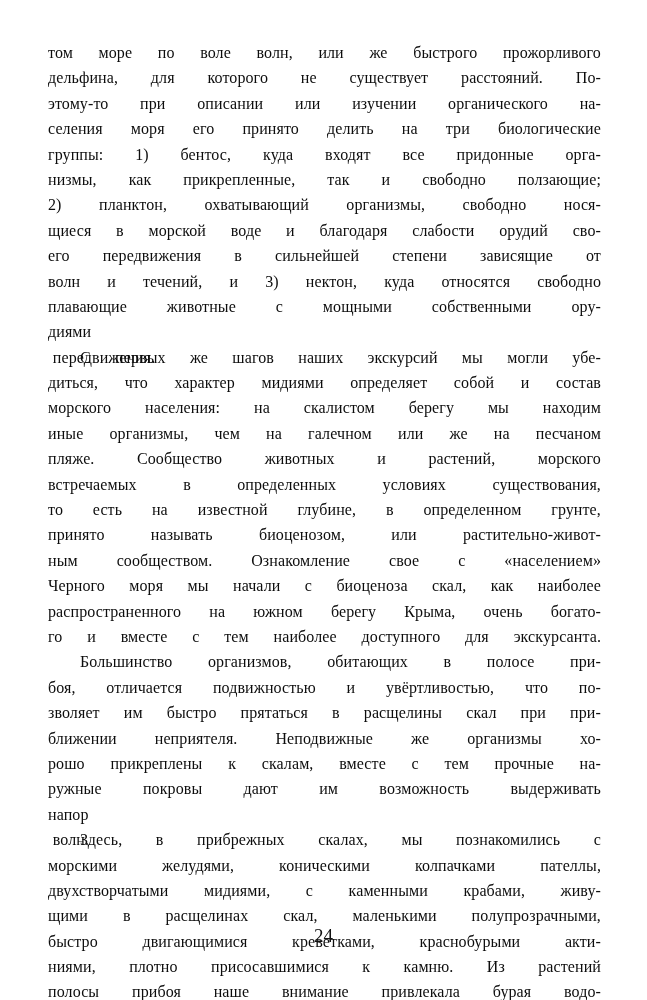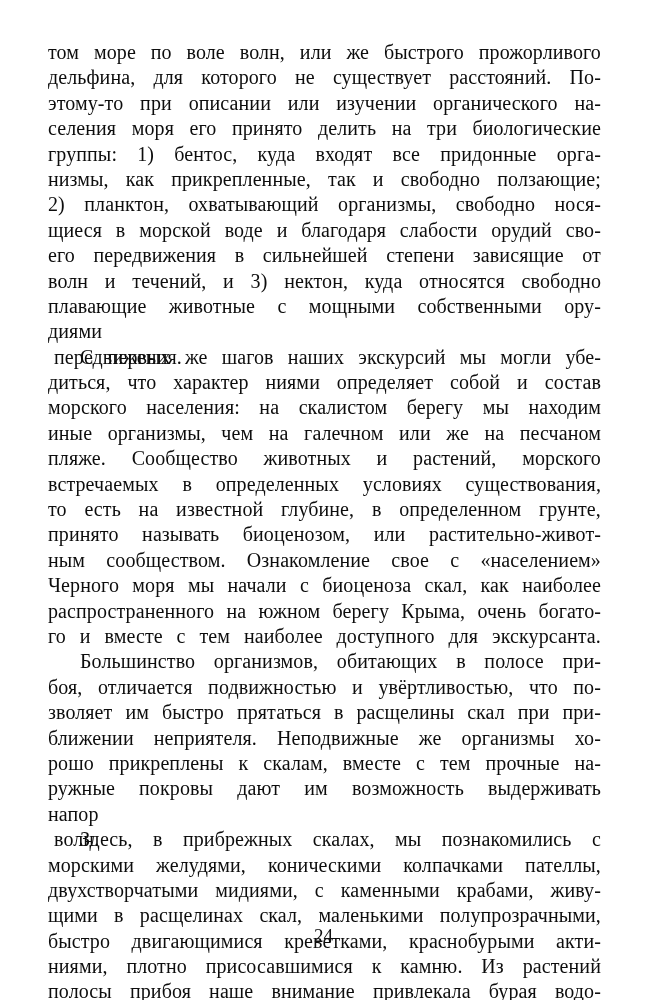--- a/index.html
+++ b/index.html
@@ -38,21 +38,21 @@
   .para {
     margin: 0;
     padding: 0;
   }
 
   
   .line {
     display: flex;
     height: 25.4px;
     line-height: 25.4px;
-    font-size: 20px;
+    font-size: 16px;
     letter-spacing: 0.1px;
     white-space: pre;
     overflow: visible;
   }
 
   
   .line.justify {
     justify-content: space-between;
   }
   
@@ -100,21 +100,21 @@
         <div class="line justify"><span class="w">низмы,</span><span class="w">как</span><span class="w">прикрепленные,</span><span class="w">так</span><span class="w">и</span><span class="w">свободно</span><span class="w">ползающие;</span></div>
         <div class="line justify"><span class="w">2)</span><span class="w">планктон,</span><span class="w">охватывающий</span><span class="w">организмы,</span><span class="w">свободно</span><span class="w">нося-</span></div>
         <div class="line justify"><span class="w">щиеся</span><span class="w">в</span><span class="w">морской</span><span class="w">воде</span><span class="w">и</span><span class="w">благодаря</span><span class="w">слабости</span><span class="w">орудий</span><span class="w">сво-</span></div>
         <div class="line justify"><span class="w">его</span><span class="w">передвижения</span><span class="w">в</span><span class="w">сильнейшей</span><span class="w">степени</span><span class="w">зависящие</span><span class="w">от</span></div>
         <div class="line justify"><span class="w">волн</span><span class="w">и</span><span class="w">течений,</span><span class="w">и</span><span class="w">3)</span><span class="w">нектон,</span><span class="w">куда</span><span class="w">относятся</span><span class="w">свободно</span></div>
         <div class="line justify"><span class="w">плавающие</span><span class="w">животные</span><span class="w">с</span><span class="w">мощными</span><span class="w">собственными</span><span class="w">ору-</span></div>
         <div class="line flush"><span class="w">диями</span><span class="w">передвижения.</span></div>
       </div>
       <div class="para">
         <div class="line justify indent"><span class="w">С</span><span class="w">первых</span><span class="w">же</span><span class="w">шагов</span><span class="w">наших</span><span class="w">экскурсий</span><span class="w">мы</span><span class="w">могли</span><span class="w">убе-</span></div>
-        <div class="line justify"><span class="w">диться,</span><span class="w">что</span><span class="w">характер</span><span class="w">ниями</span><span class="w">определяет</span><span class="w">собой</span><span class="w">и</span><span class="w">состав</span></div>
+        <div class="line justify"><span class="w">диться,</span><span class="w">что</span><span class="w">характер</span><span class="w">мидиями</span><span class="w">определяет</span><span class="w">собой</span><span class="w">и</span><span class="w">состав</span></div>
         <div class="line justify"><span class="w">морского</span><span class="w">населения:</span><span class="w">на</span><span class="w">скалистом</span><span class="w">берегу</span><span class="w">мы</span><span class="w">находим</span></div>
         <div class="line justify"><span class="w">иные</span><span class="w">организмы,</span><span class="w">чем</span><span class="w">на</span><span class="w">галечном</span><span class="w">или</span><span class="w">же</span><span class="w">на</span><span class="w">песчаном</span></div>
         <div class="line justify"><span class="w">пляже.</span><span class="w">Сообщество</span><span class="w">животных</span><span class="w">и</span><span class="w">растений,</span><span class="w">морского</span></div>
         <div class="line justify"><span class="w">встречаемых</span><span class="w">в</span><span class="w">определенных</span><span class="w">условиях</span><span class="w">существования,</span></div>
         <div class="line justify"><span class="w">то</span><span class="w">есть</span><span class="w">на</span><span class="w">известной</span><span class="w">глубине,</span><span class="w">в</span><span class="w">определенном</span><span class="w">грунте,</span></div>
         <div class="line justify"><span class="w">принято</span><span class="w">называть</span><span class="w">биоценозом,</span><span class="w">или</span><span class="w">растительно-живот-</span></div>
         <div class="line justify"><span class="w">ным</span><span class="w">сообществом.</span><span class="w">Ознакомление</span><span class="w">свое</span><span class="w">с</span><span class="w">«населением»</span></div>
         <div class="line justify"><span class="w">Черного</span><span class="w">моря</span><span class="w">мы</span><span class="w">начали</span><span class="w">с</span><span class="w">биоценоза</span><span class="w">скал,</span><span class="w">как</span><span class="w">наиболее</span></div>
         <div class="line justify"><span class="w">распространенного</span><span class="w">на</span><span class="w">южном</span><span class="w">берегу</span><span class="w">Крыма,</span><span class="w">очень</span><span class="w">богато-</span></div>
         <div class="line justify"><span class="w">го</span><span class="w">и</span><span class="w">вместе</span><span class="w">с</span><span class="w">тем</span><span class="w">наиболее</span><span class="w">доступного</span><span class="w">для</span><span class="w">экскурсанта.</span></div>

